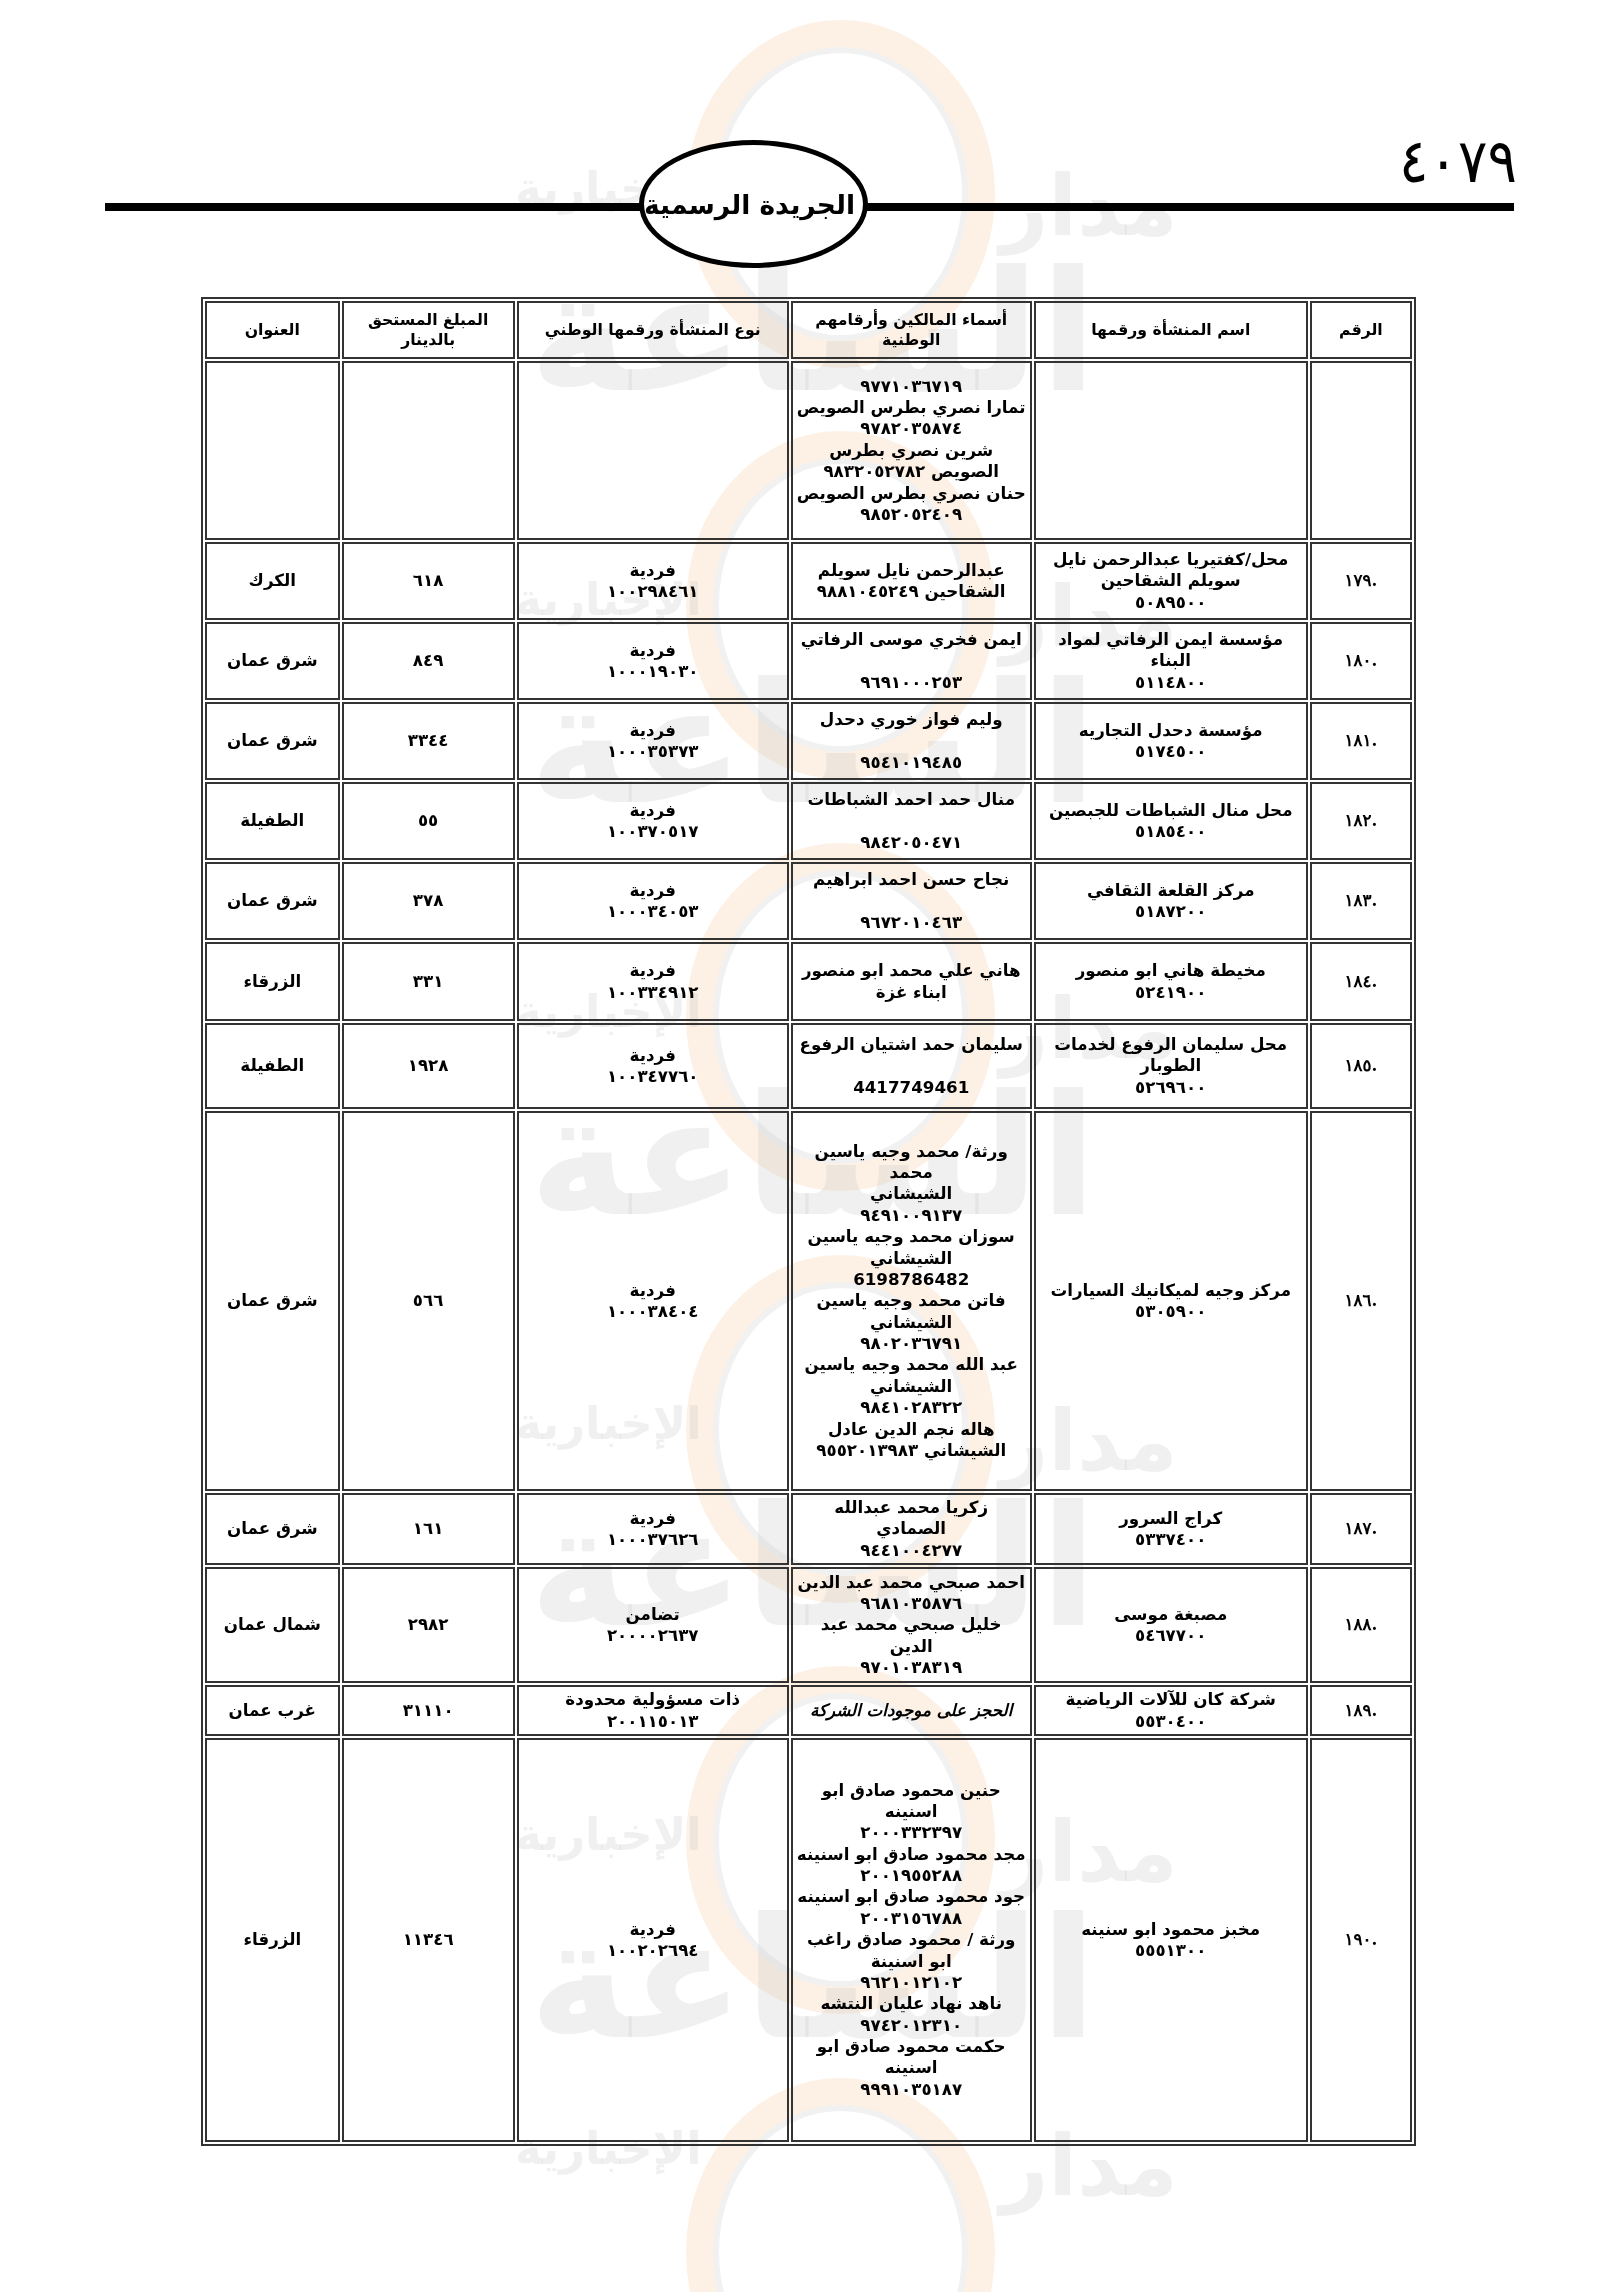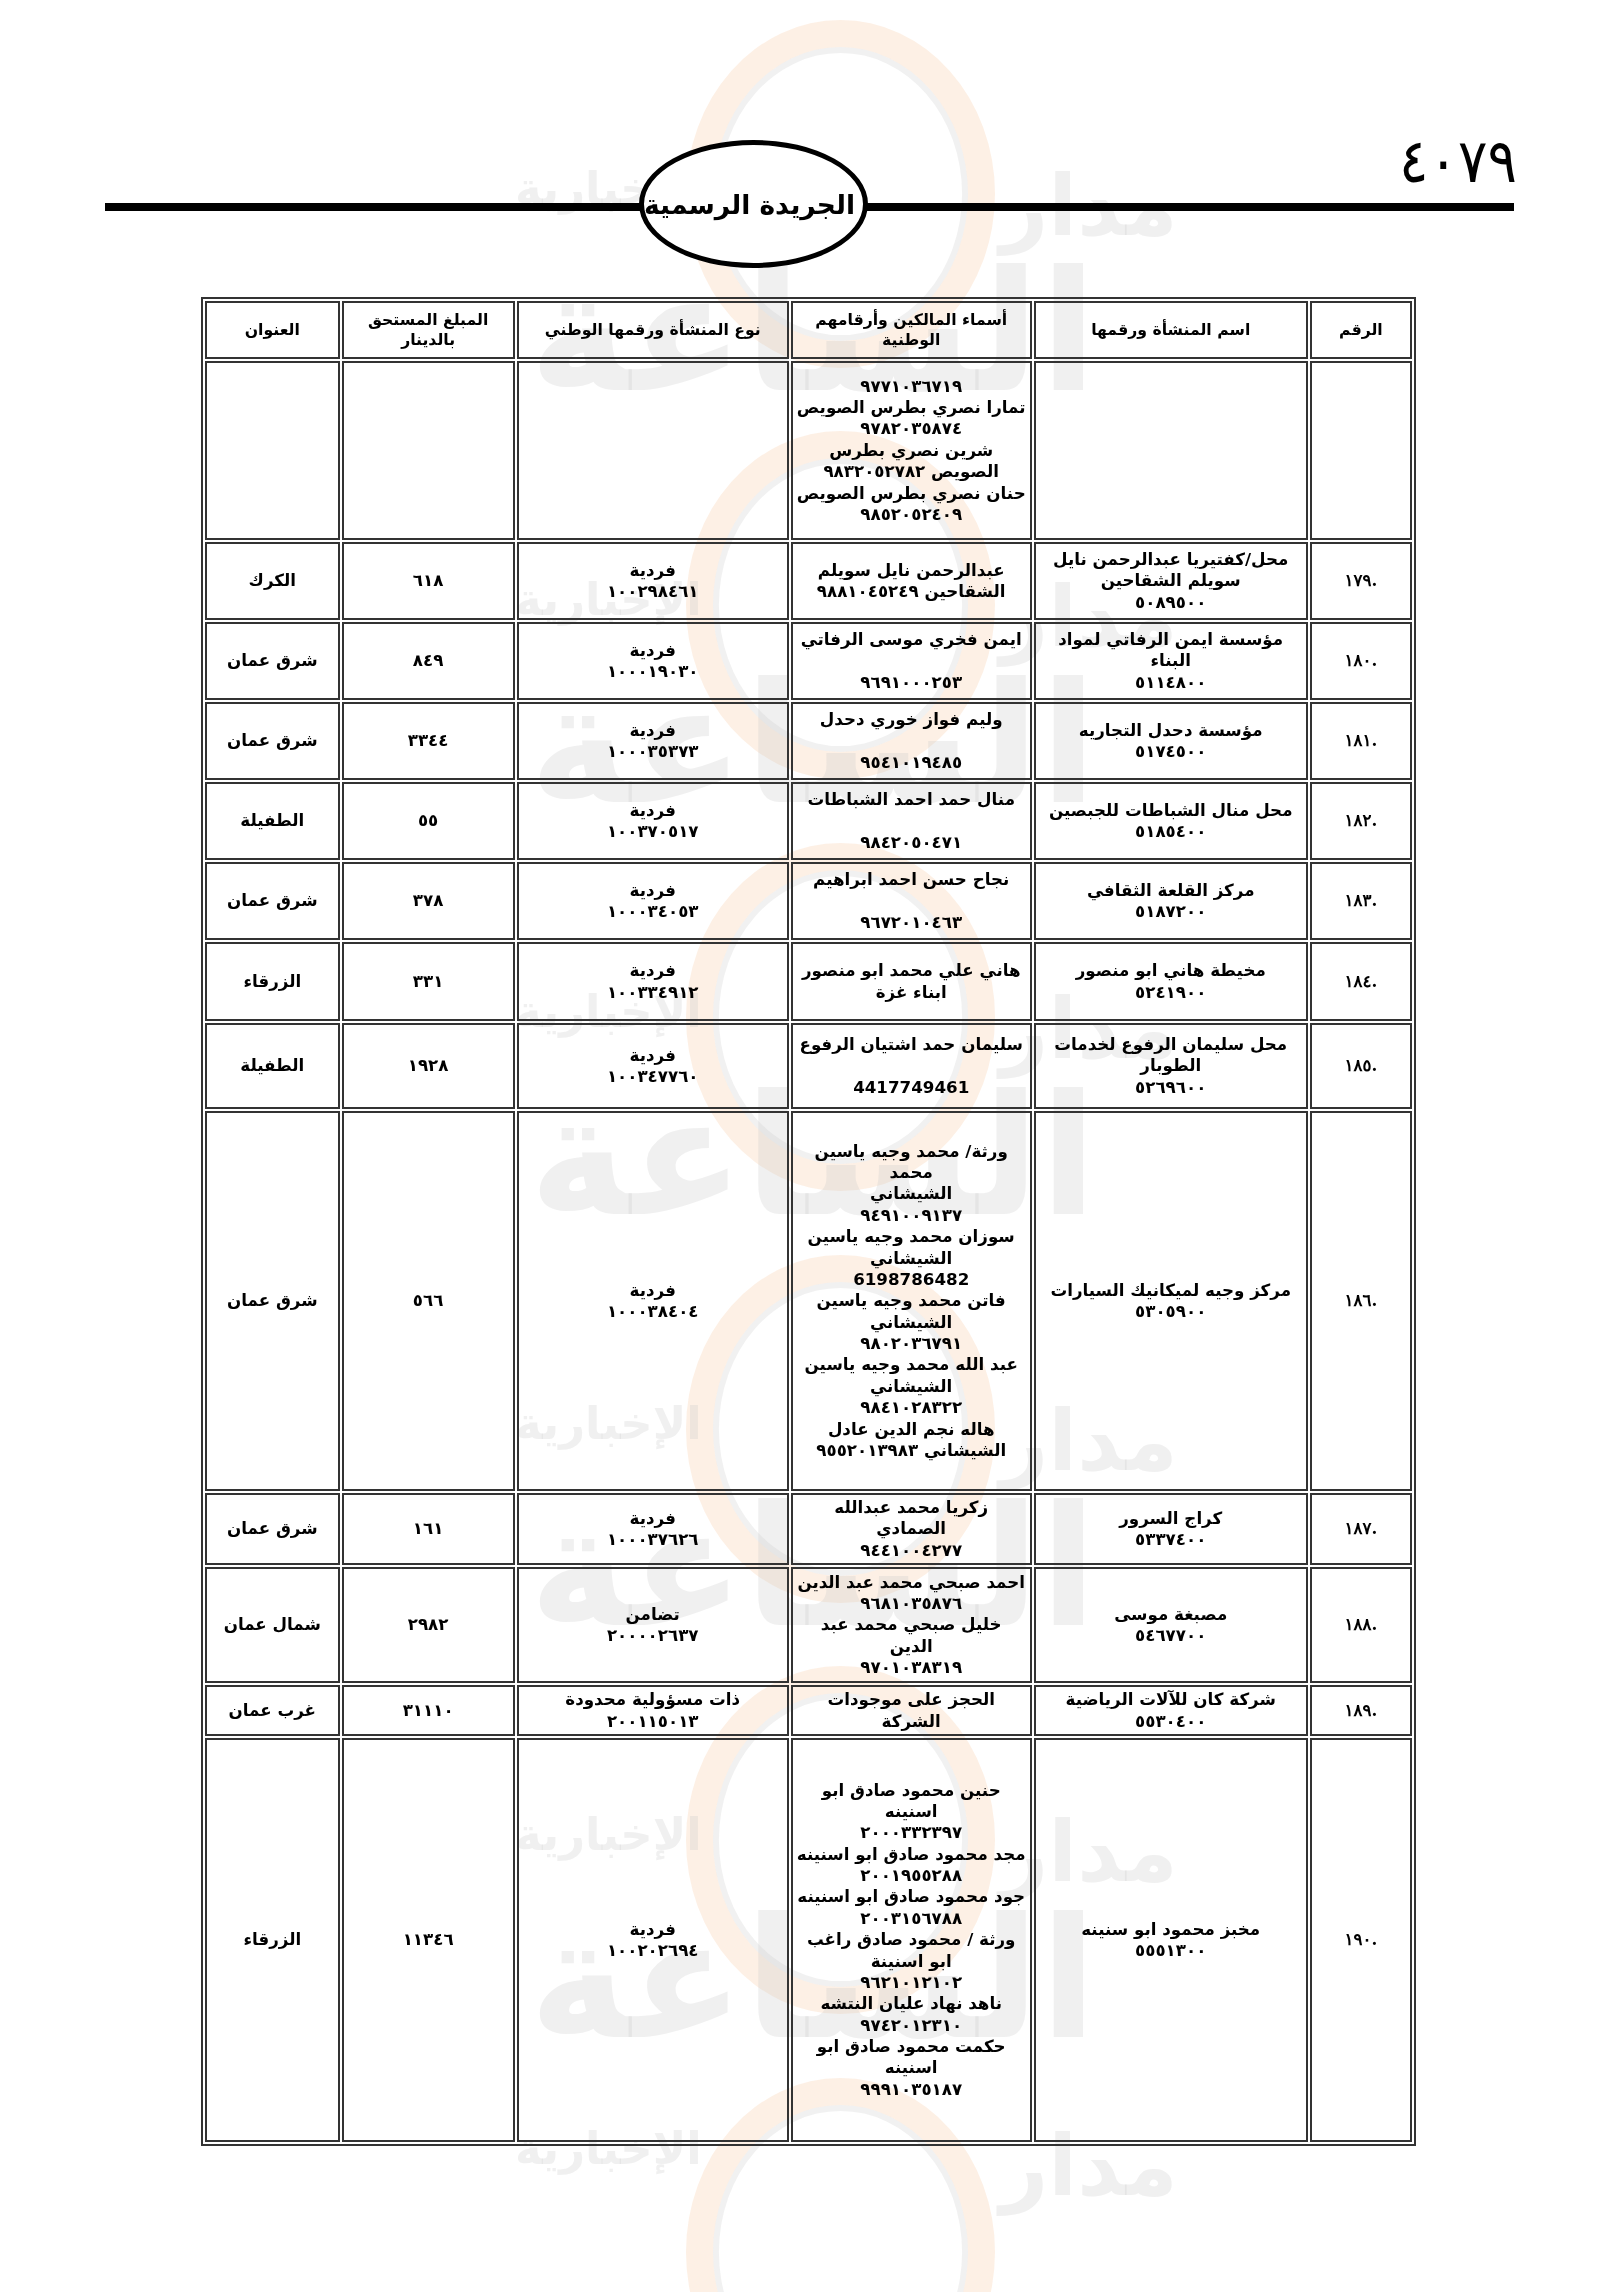--- a/index.html
+++ b/index.html
@@ -305,21 +305,21 @@
         </td>
         <td>٢٩٨٢</td>
         <td>شمال عمان</td>
       </tr>
       <tr style="height: 45px;">
         <td class="num-cell">.١٨٩</td>
         <td>
           <span class="line">شركة كان للآلات الرياضية</span>
           <span class="line">٥٥٣٠٤٠٠</span>
         </td>
-        <td class="owner-cell" style="vertical-align: middle;">
+        <td class="owner-cell" style="vertical-align: middle; font-style: italic;">
           <span class="line">الحجز على موجودات الشركة</span>
         </td>
         <td>
           <span class="line">ذات مسؤولية محدودة</span>
           <span class="line">٢٠٠١١٥٠١٣</span>
         </td>
         <td>٣١١١٠</td>
         <td>غرب عمان</td>
       </tr>
       <tr style="height: 404px;">

